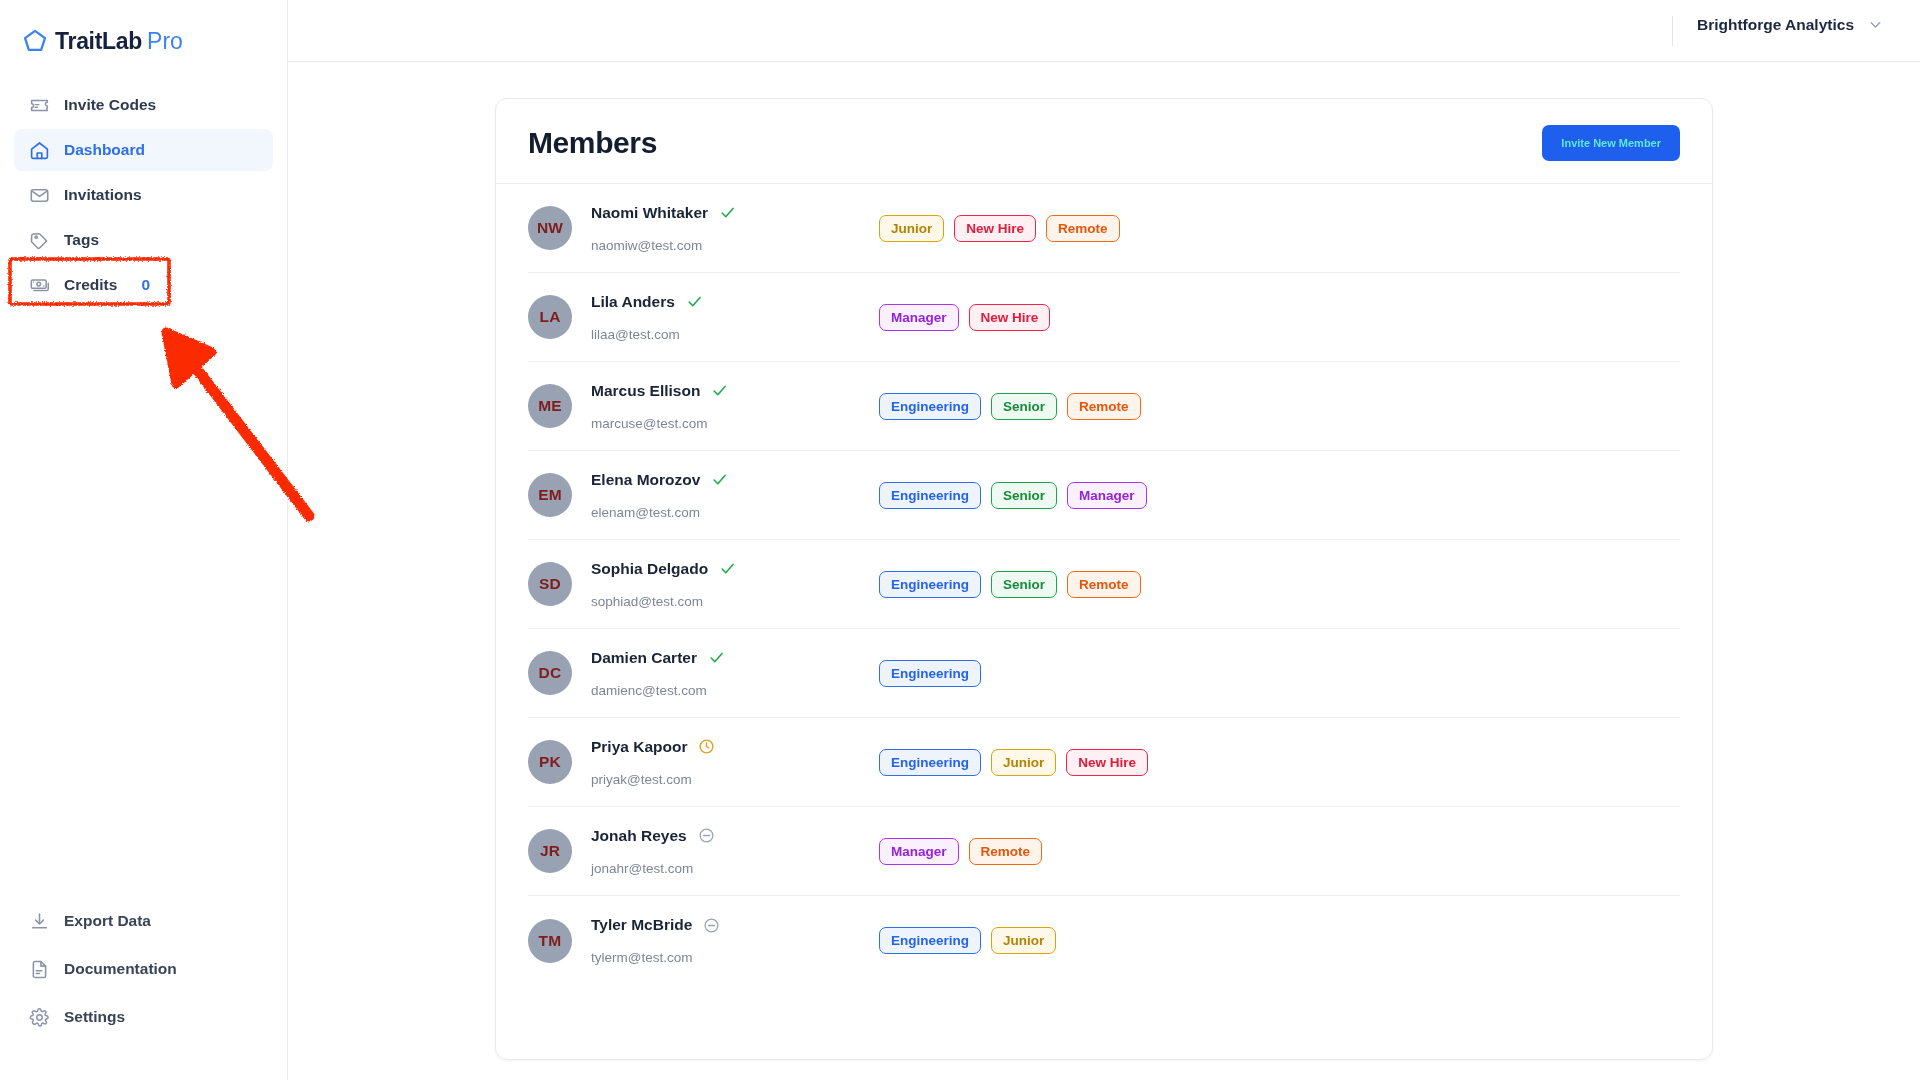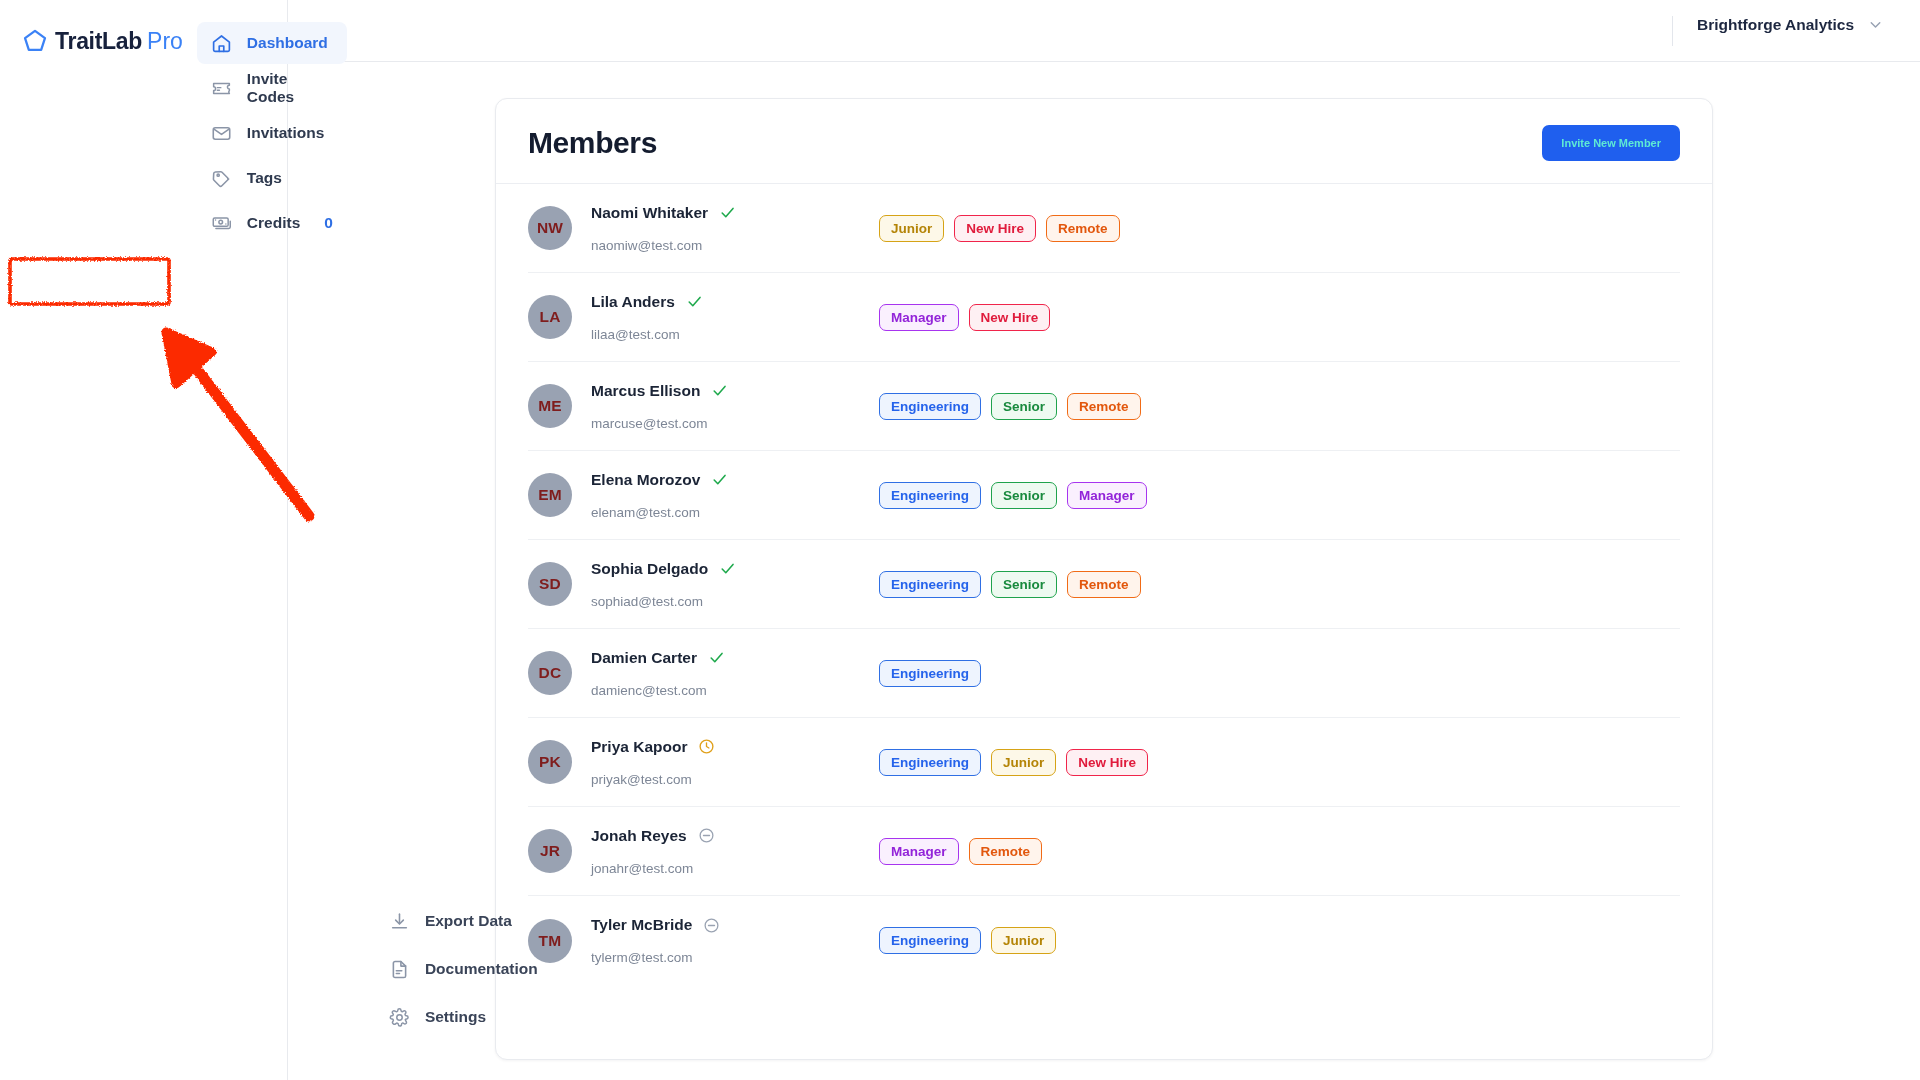--- a/index.html
+++ b/index.html
@@ -9,21 +9,21 @@
     font-family: "Liberation Sans", sans-serif;
     overflow: hidden;
   }
   #app { position: relative; width: 1920px; height: 1080px; display: flex; }
 
   
   #sidebar {
     width: 288px; height: 1080px;
     background: #ffffff;
     border-right: 1px solid #e8eaee;
-    display: flex; flex-direction: row;
+    display: flex; flex-direction: column;
     flex: 0 0 288px;
     position: relative;
   }
   .brand {
     display: flex; align-items: center; gap: 7px;
     padding: 20px 0 0 22px; height: 62px;
   }
   .brand-mark { width: 26px; height: 26px; display: block; }
   .brand-text { font-size: 23px; font-weight: 700; color: #17213c; letter-spacing: -0.3px; white-space: nowrap; }
   .brand-text .pro { font-weight: 400; color: #3b82f6; margin-left: 5px; letter-spacing: 0; }
@@ -127,38 +127,38 @@
       <span>
         <svg class="brand-mark" viewBox="0 0 24 24" fill="none">
           <path d="M12 2.6 L21.2 9.3 L17.7 20.2 L6.3 20.2 L2.8 9.3 Z" stroke="#3b82f6" stroke-width="2.1" stroke-linejoin="round" fill="none"></path>
         </svg>
       </span>
       <span class="brand-text"><span>TraitLab</span><span class="pro">Pro</span></span>
     </div>
 
     <nav class="nav-top">
 
+      <div class="nav-item">
+        <span class="ico">
+          <svg width="21" height="21" viewBox="0 0 24 24" fill="none" stroke="currentColor" stroke-width="1.7" stroke-linecap="round" stroke-linejoin="round">
+            <path d="M3 8.2V6.4h18v1.8a2.2 2.2 0 0 0 0 4.4v1.8a2.2 2.2 0 0 0 0 3.2H3v-3.2a2.2 2.2 0 0 0 0-4.4z"></path>
+            <path d="M7.2 11h4M7.2 14h2.4"></path>
+          </svg>
+        </span>
+        <span>Invite Codes</span>
+      </div>
+
       <div class="nav-item active">
         <span class="ico">
           <svg width="21" height="21" viewBox="0 0 24 24" fill="none" stroke="currentColor" stroke-width="1.9" stroke-linecap="round" stroke-linejoin="round">
             <path d="M3 10.4 12 3.4l9 7v9.1a1.5 1.5 0 0 1-1.5 1.5h-15A1.5 1.5 0 0 1 3 19.5z"></path>
             <path d="M9.4 21.1v-6.2h5.2v6.2"></path>
           </svg>
         </span>
         <span>Dashboard</span>
-      </div>
-
-      <div class="nav-item">
-        <span class="ico">
-          <svg width="21" height="21" viewBox="0 0 24 24" fill="none" stroke="currentColor" stroke-width="1.7" stroke-linecap="round" stroke-linejoin="round">
-            <path d="M3 8.2V6.4h18v1.8a2.2 2.2 0 0 0 0 4.4v1.8a2.2 2.2 0 0 0 0 3.2H3v-3.2a2.2 2.2 0 0 0 0-4.4z"></path>
-            <path d="M7.2 11h4M7.2 14h2.4"></path>
-          </svg>
-        </span>
-        <span>Invite Codes</span>
       </div>
 
       <div class="nav-item">
         <span class="ico">
           <svg width="21" height="21" viewBox="0 0 24 24" fill="none" stroke="currentColor" stroke-width="1.8" stroke-linecap="round" stroke-linejoin="round">
             <rect x="2.6" y="5.4" width="18.8" height="13.2" rx="2.2"></rect>
             <path d="M3.4 7 12 13 20.6 7"></path>
           </svg>
         </span>
         <span>Invitations</span>

